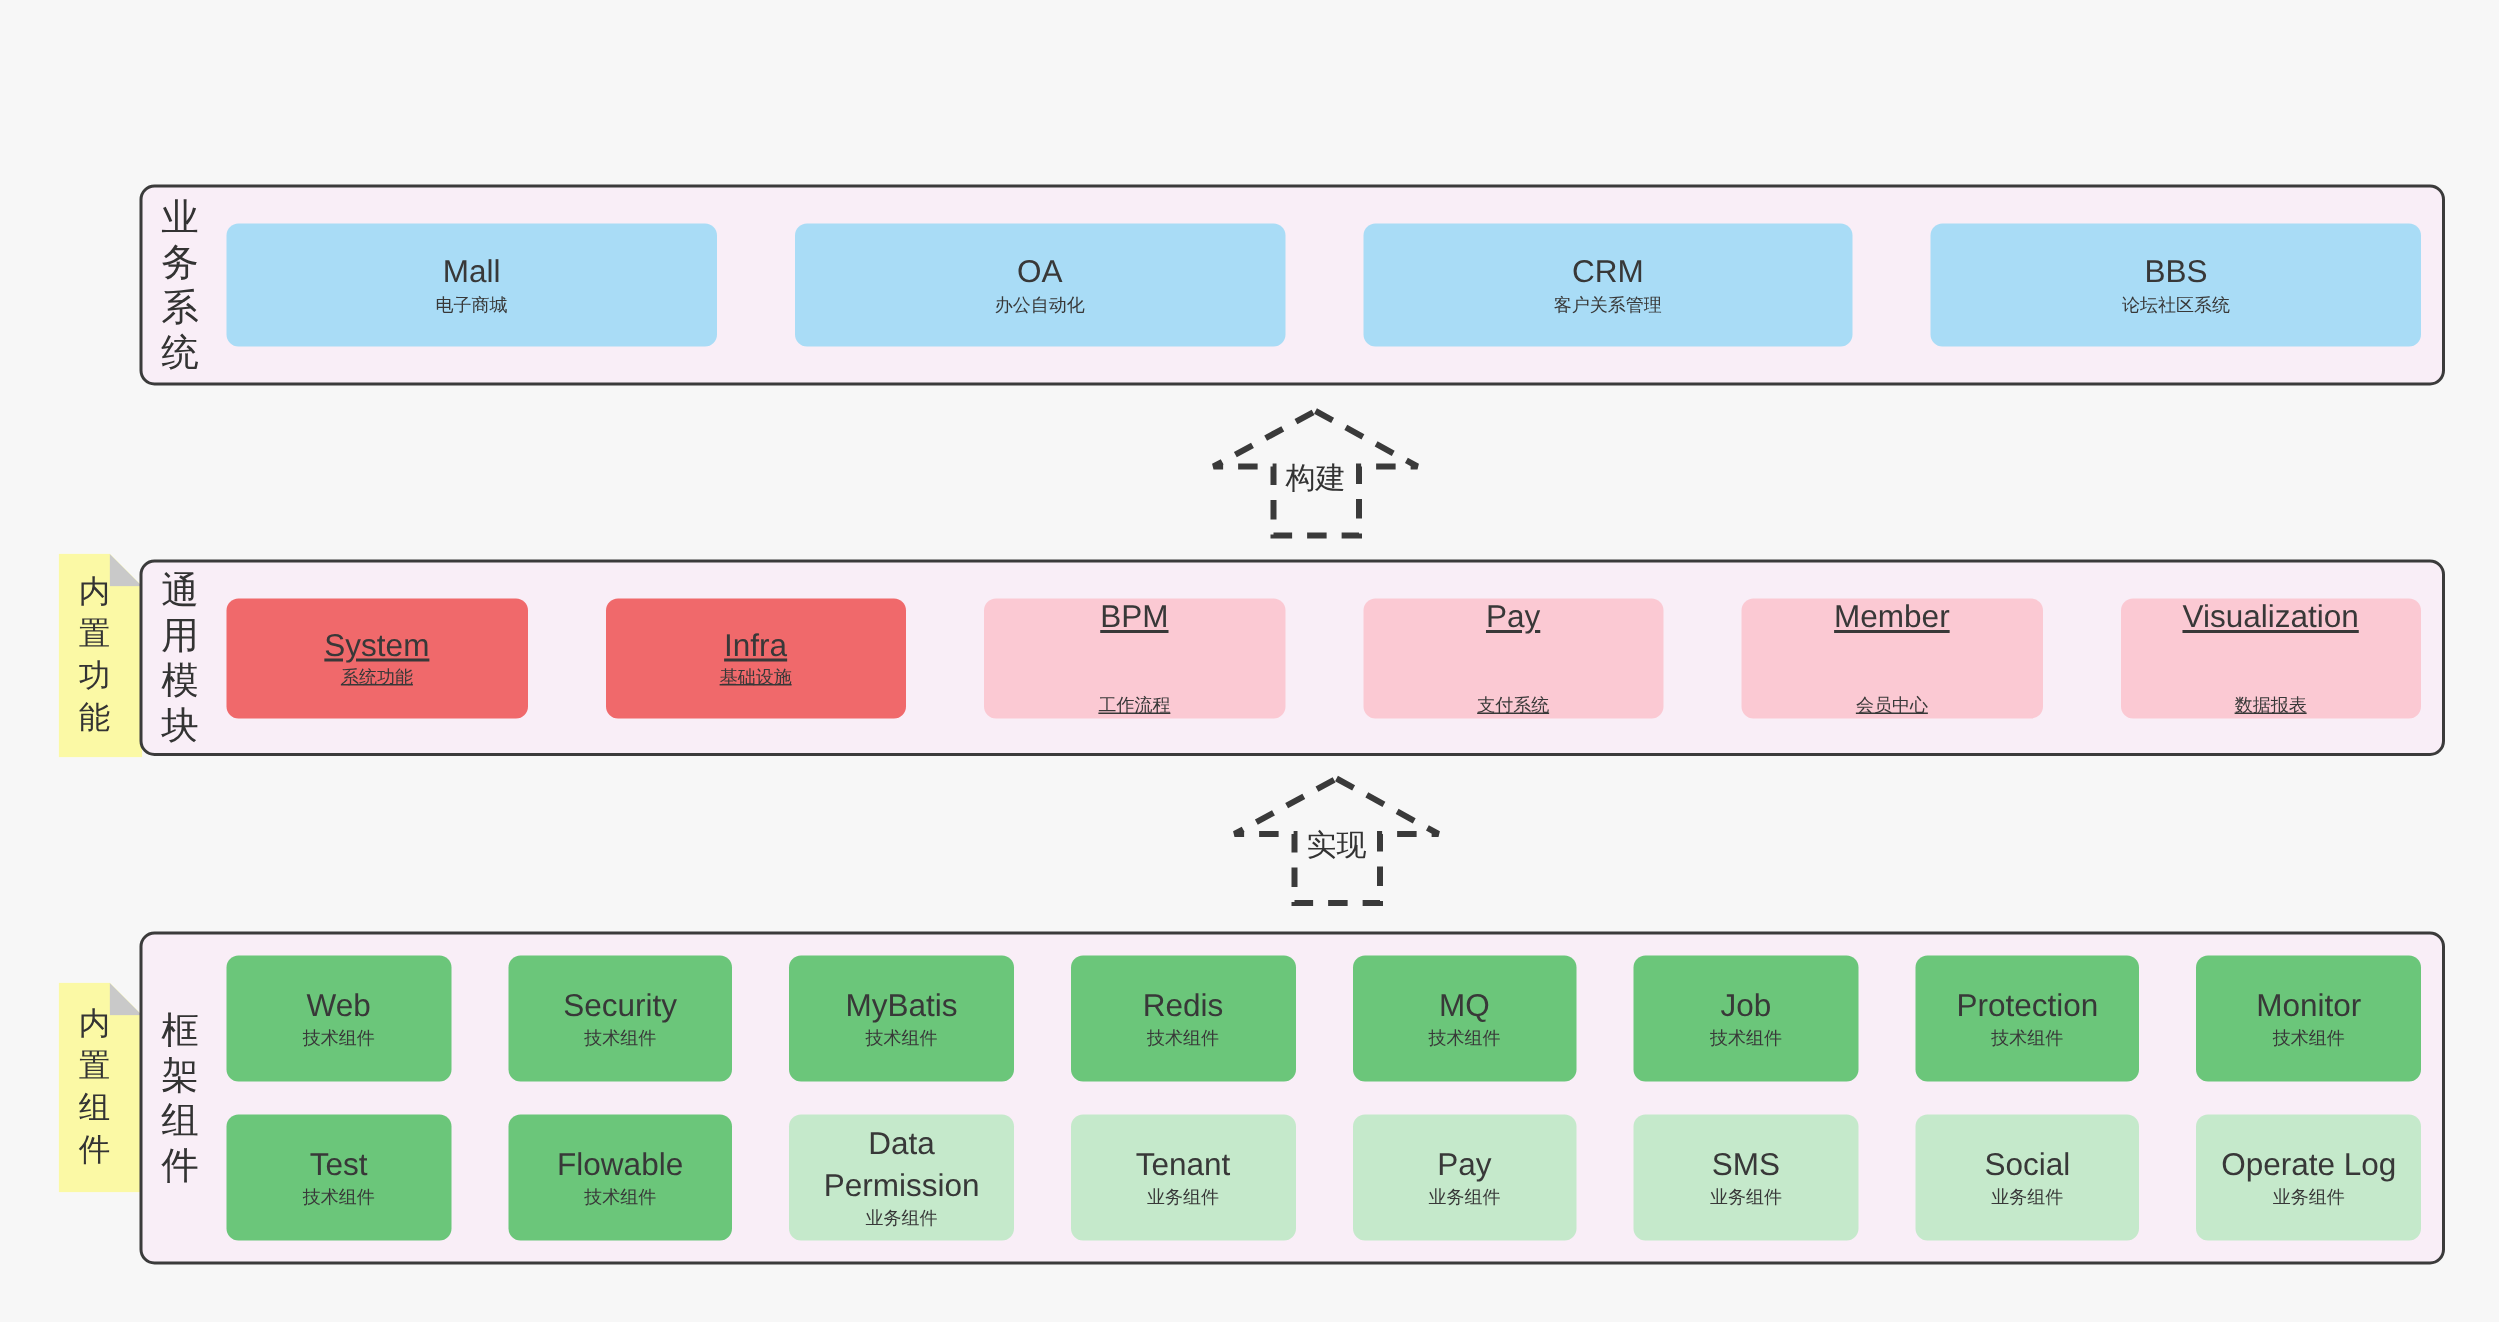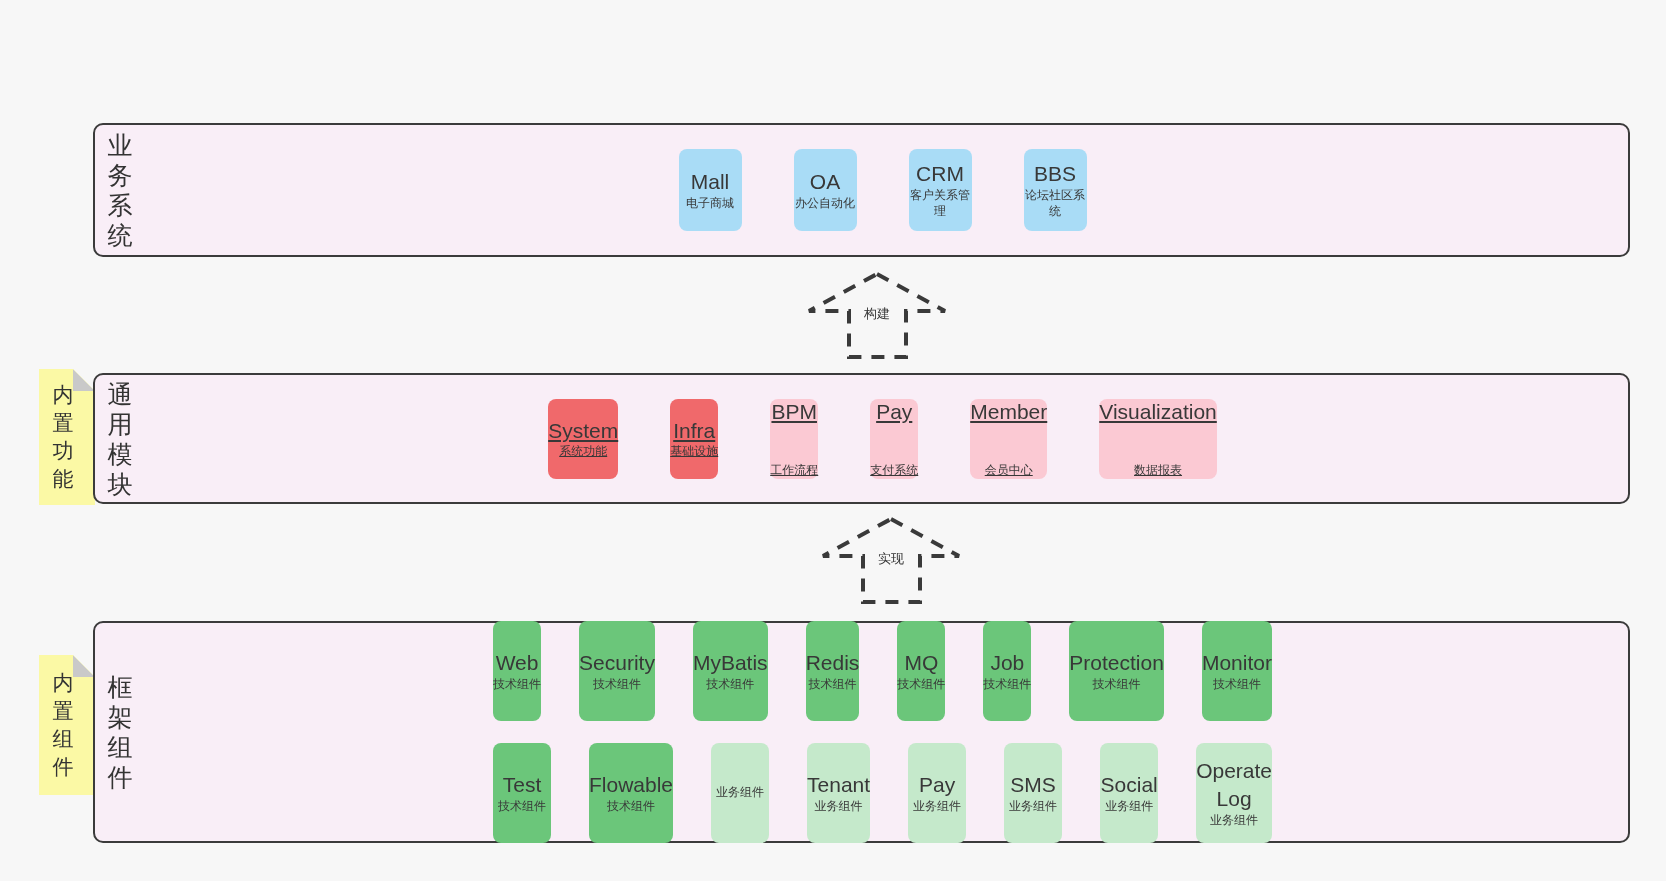--- a/index.html
+++ b/index.html
@@ -40,49 +40,49 @@
   .layer-modules{top:373px;height:131px;}
   .layer-components{top:621px;height:222px;}
 
   .vlabel{
     width:50px;flex:0 0 50px;
     display:flex;flex-direction:column;align-items:center;justify-content:center;
     font-size:25px;line-height:30px;color:#333;
   }
   .layer-body{
     flex:1;display:flex;flex-direction:column;justify-content:center;
-    gap:22px;padding:0 14px 0 6px;align-items:center;
+    gap:22px;padding:0 14px 0 6px;
   }
   .box-row{display:flex;gap:52px;}
   .layer-components .box-row{gap:38px;}
 
   .box{
     flex:1;height:82px;border-radius:8px;
     display:flex;flex-direction:column;align-items:center;justify-content:center;
     text-align:center;line-height:1.32;
   }
   .layer-modules .box{height:80px;text-decoration:underline;}
-  .layer-components .box{height:100px;}
+  .layer-components .box{height:84px;}
   .box-name{font-size:21px;}
   .box-desc{font-size:12px;}
   .v-blue{background:#a9dcf6;}
   .v-red{background:#f0696b;}
   .v-pink{background:#fbc9d3;gap:37px;}
   .v-green{background:#6bc67a;}
   .v-lightgreen{background:#c5e9cb;}
 
   
   .arrow{position:absolute;width:142px;height:92px;z-index:1;}
   .arrow-build{left:806px;top:270px;}
   .arrow-implement{left:820px;top:515px;}
   .arrow svg{position:absolute;inset:0;}
   .arrow-label{
     position:absolute;left:50%;top:34px;transform:translateX(-50%);
     background:#f7f7f7;padding:1px 4px;
-    font-size:13px;color:#333;white-space:nowrap;
+    font-size:20px;color:#333;white-space:nowrap;
   }
 </style>
 </head>
 <body>
 
 <div class="canvas">
 
   <div class="note" style="top:369px;height:136px">
     <div class="fold"></div>
     <div class="vtext">
@@ -227,20 +227,21 @@
         <div class="box-row">
           <div class="box v-green">
             <div class="box-name">Test</div>
             <div class="box-desc">技术组件</div>
           </div>
           <div class="box v-green">
             <div class="box-name">Flowable</div>
             <div class="box-desc">技术组件</div>
           </div>
           <div class="box v-lightgreen">
+            <div class="box-name">Data Permission</div>
             <div class="box-desc">业务组件</div>
           </div>
           <div class="box v-lightgreen">
             <div class="box-name">Tenant</div>
             <div class="box-desc">业务组件</div>
           </div>
           <div class="box v-lightgreen">
             <div class="box-name">Pay</div>
             <div class="box-desc">业务组件</div>
           </div>

